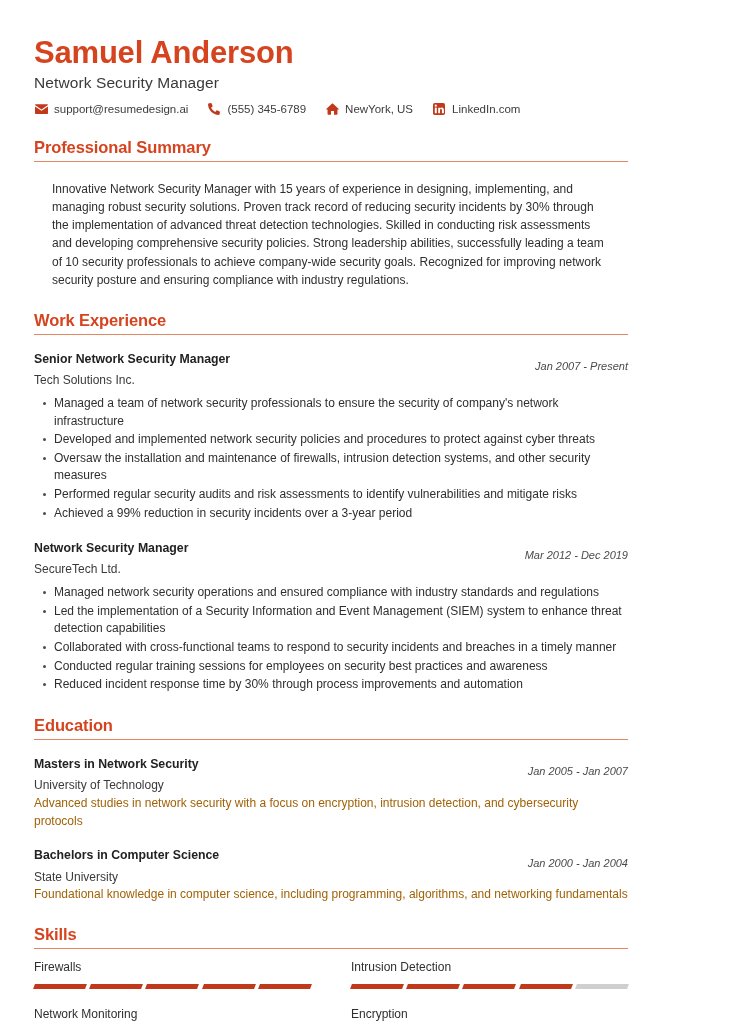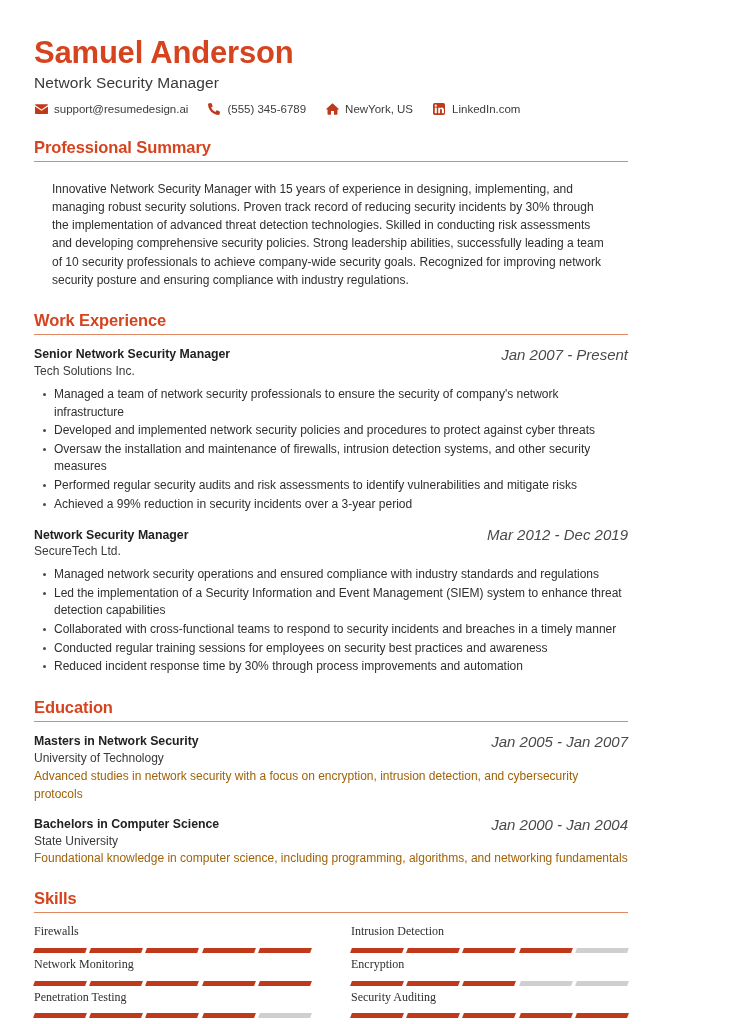--- a/index.html
+++ b/index.html
@@ -99,25 +99,26 @@
     justify-content: space-between;
     align-items: center;
   }
   .entry-role {
     font-size: 12.3px;
     font-weight: bold;
     color: #222222;
     line-height: 1.35;
   }
   .entry-dates {
-    font-size: 15px;
+    font-size: 11px;
     font-style: italic;
     color: #4a4a4a;
     white-space: nowrap;
     padding-left: 12px;
+    margin-top: 14px;
   }
   .entry-org {
     font-size: 12px;
     color: #3a3a3a;
     line-height: 1.4;
     margin-top: 0px;
   }
   .bullets {
     margin: 6px 0 0 0;
     padding: 0 0 0 20px;
@@ -150,22 +151,21 @@
 
   
   .skills-grid {
     display: flex;
     flex-wrap: wrap;
     column-gap: 40px;
   }
   .skill {
     width: calc(50% - 20px);
     box-sizing: border-box;
-    margin-bottom: 4px;
-    font-family: Liberation Serif, serif;
+    margin-bottom: 18px;
   }
   .skill-name {
     font-size: 12px;
     color: #2f2f2f;
     line-height: 1.3;
     margin-bottom: 8px;
   }
   .skill-bar {
     display: flex;
     gap: 4px;

